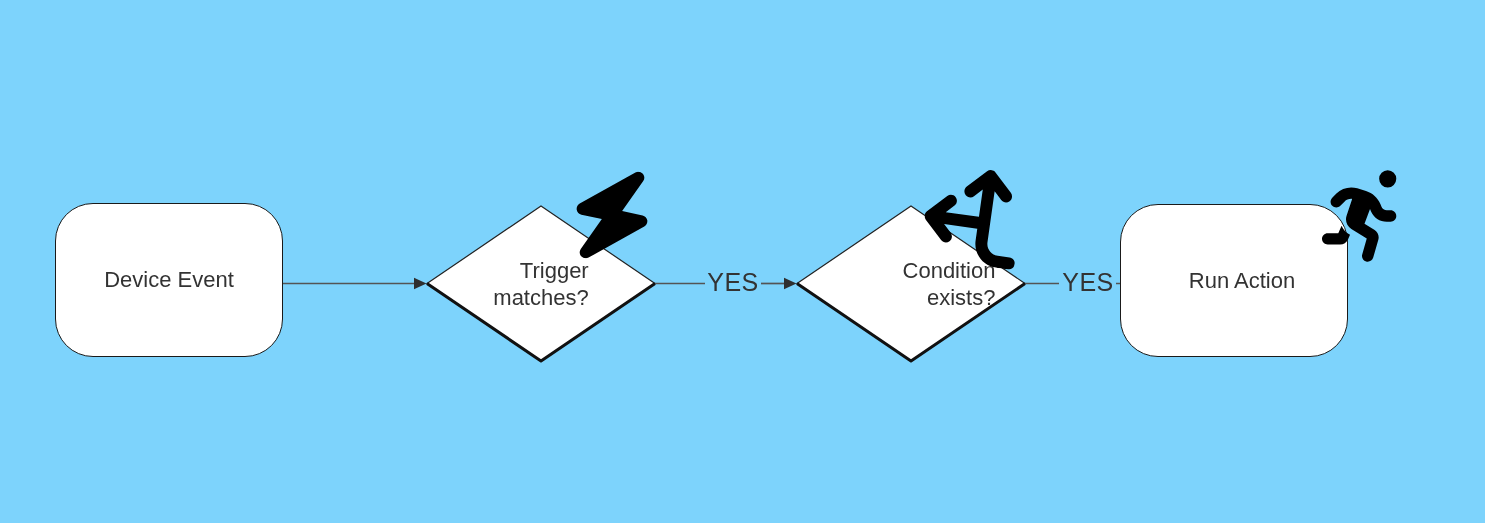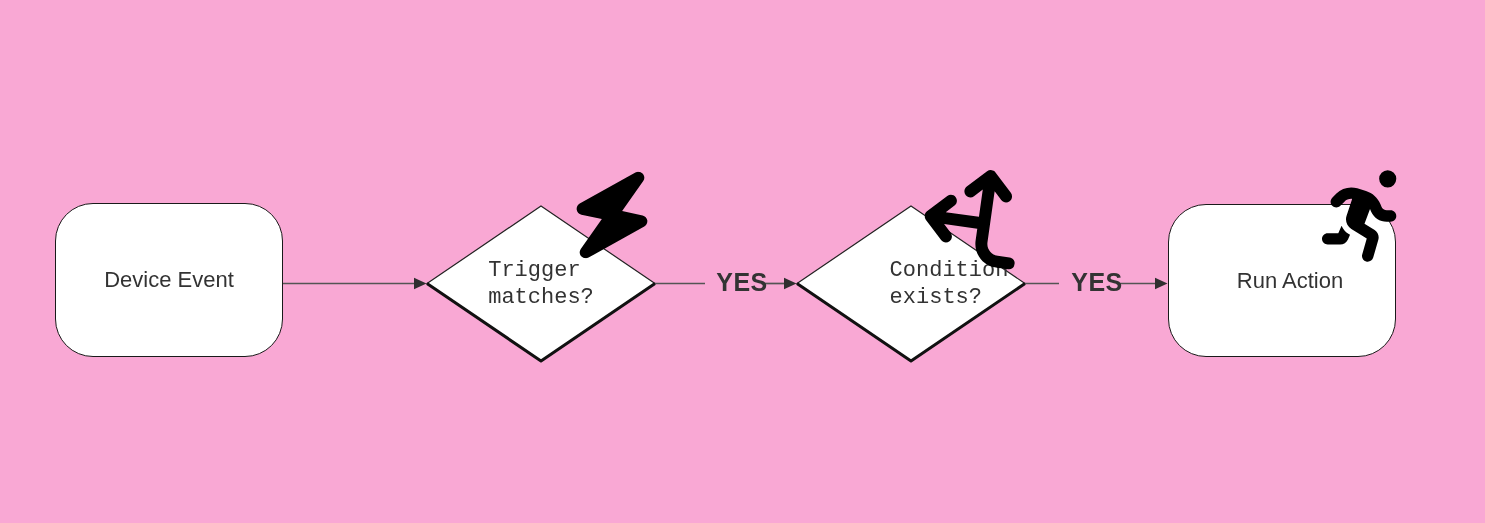--- a/index.html
+++ b/index.html
@@ -1,60 +1,58 @@
 <!DOCTYPE html>
 <html><head>
 <meta charset="utf-8">
 <style>
   html, body { margin: 0; padding: 0; background: #ffffff; }
   .canvas {
     position: relative;
     width: 1485px;
     height: 523px;
-    background: #f9a8d4;
+    background: #7dd3fc;
     overflow: hidden;
     font-family: "Liberation Sans", sans-serif;
   }
   .layer { position: absolute; left: 0; top: 0; }
   .node {
     position: absolute;
     box-sizing: border-box;
     border: 1.4px solid #1a1a1a;
     border-radius: 38px;
     background: #ffffff;
     display: flex;
     align-items: center;
     justify-content: center;
     color: #333333;
     font-size: 22px;
     white-space: nowrap;
   }
   .node-device { left: 55px; top: 203px; width: 228px; height: 154px; }
-  .node-run    { left: 1168px; top: 204px; width: 228px; height: 153px; padding-left: 16px; }
+  .node-run    { left: 1120px; top: 204px; width: 228px; height: 153px; padding-left: 16px; }
   .dlabel {
     position: absolute;
     transform: translate(-50%, -50%);
-    text-align: left;
+    text-align: right;
     color: #333333;
     font-size: 22px;
     line-height: 27px;
     white-space: nowrap;
-    font-family: Liberation Mono, monospace;
   }
   .dlabel-1 { left: 541px; top: 284px; }
   .dlabel-2 { left: 949px; top: 284px; }
   .ylabel {
     position: absolute;
     transform: translate(-50%, -50%);
     color: #333333;
     font-size: 25px;
-    font-weight: 700;
+    font-weight: 400;
     letter-spacing: 0.5px;
     white-space: nowrap;
-    margin-left: 9px;
   }
   .ylabel-1 { left: 733px; top: 282px; }
   .ylabel-2 { left: 1088px; top: 282px; }
   .icon { position: absolute; }
   .icon-bolt   { left: 570px; top: 167px; transform: rotate(12deg); }
   .icon-split  { left: 925px; top: 168px; transform: rotate(8deg); }
   .icon-runner { left: 1322px; top: 169px; }
 </style>
 </head>
 <body>

